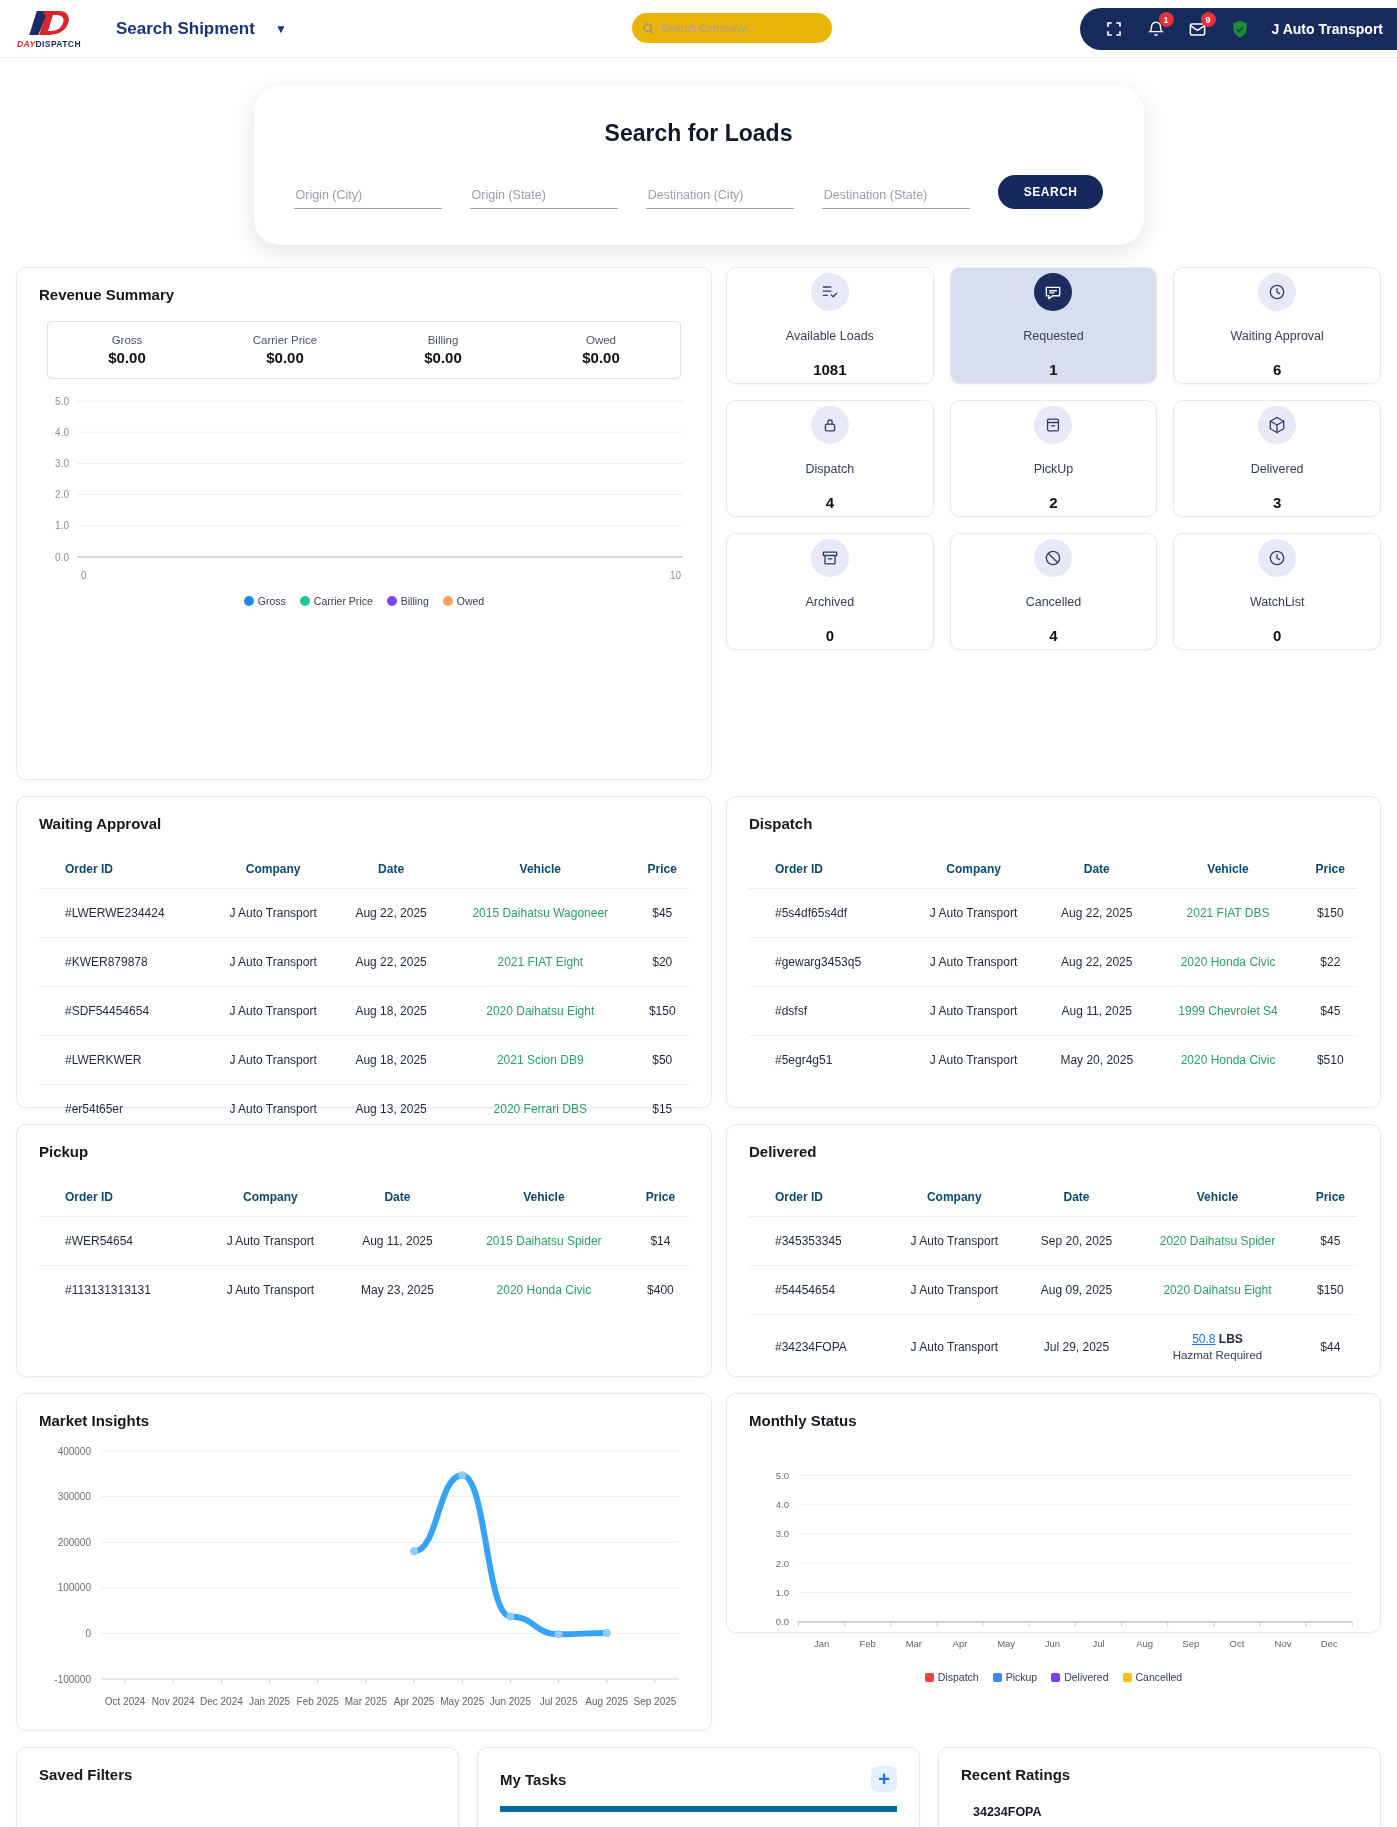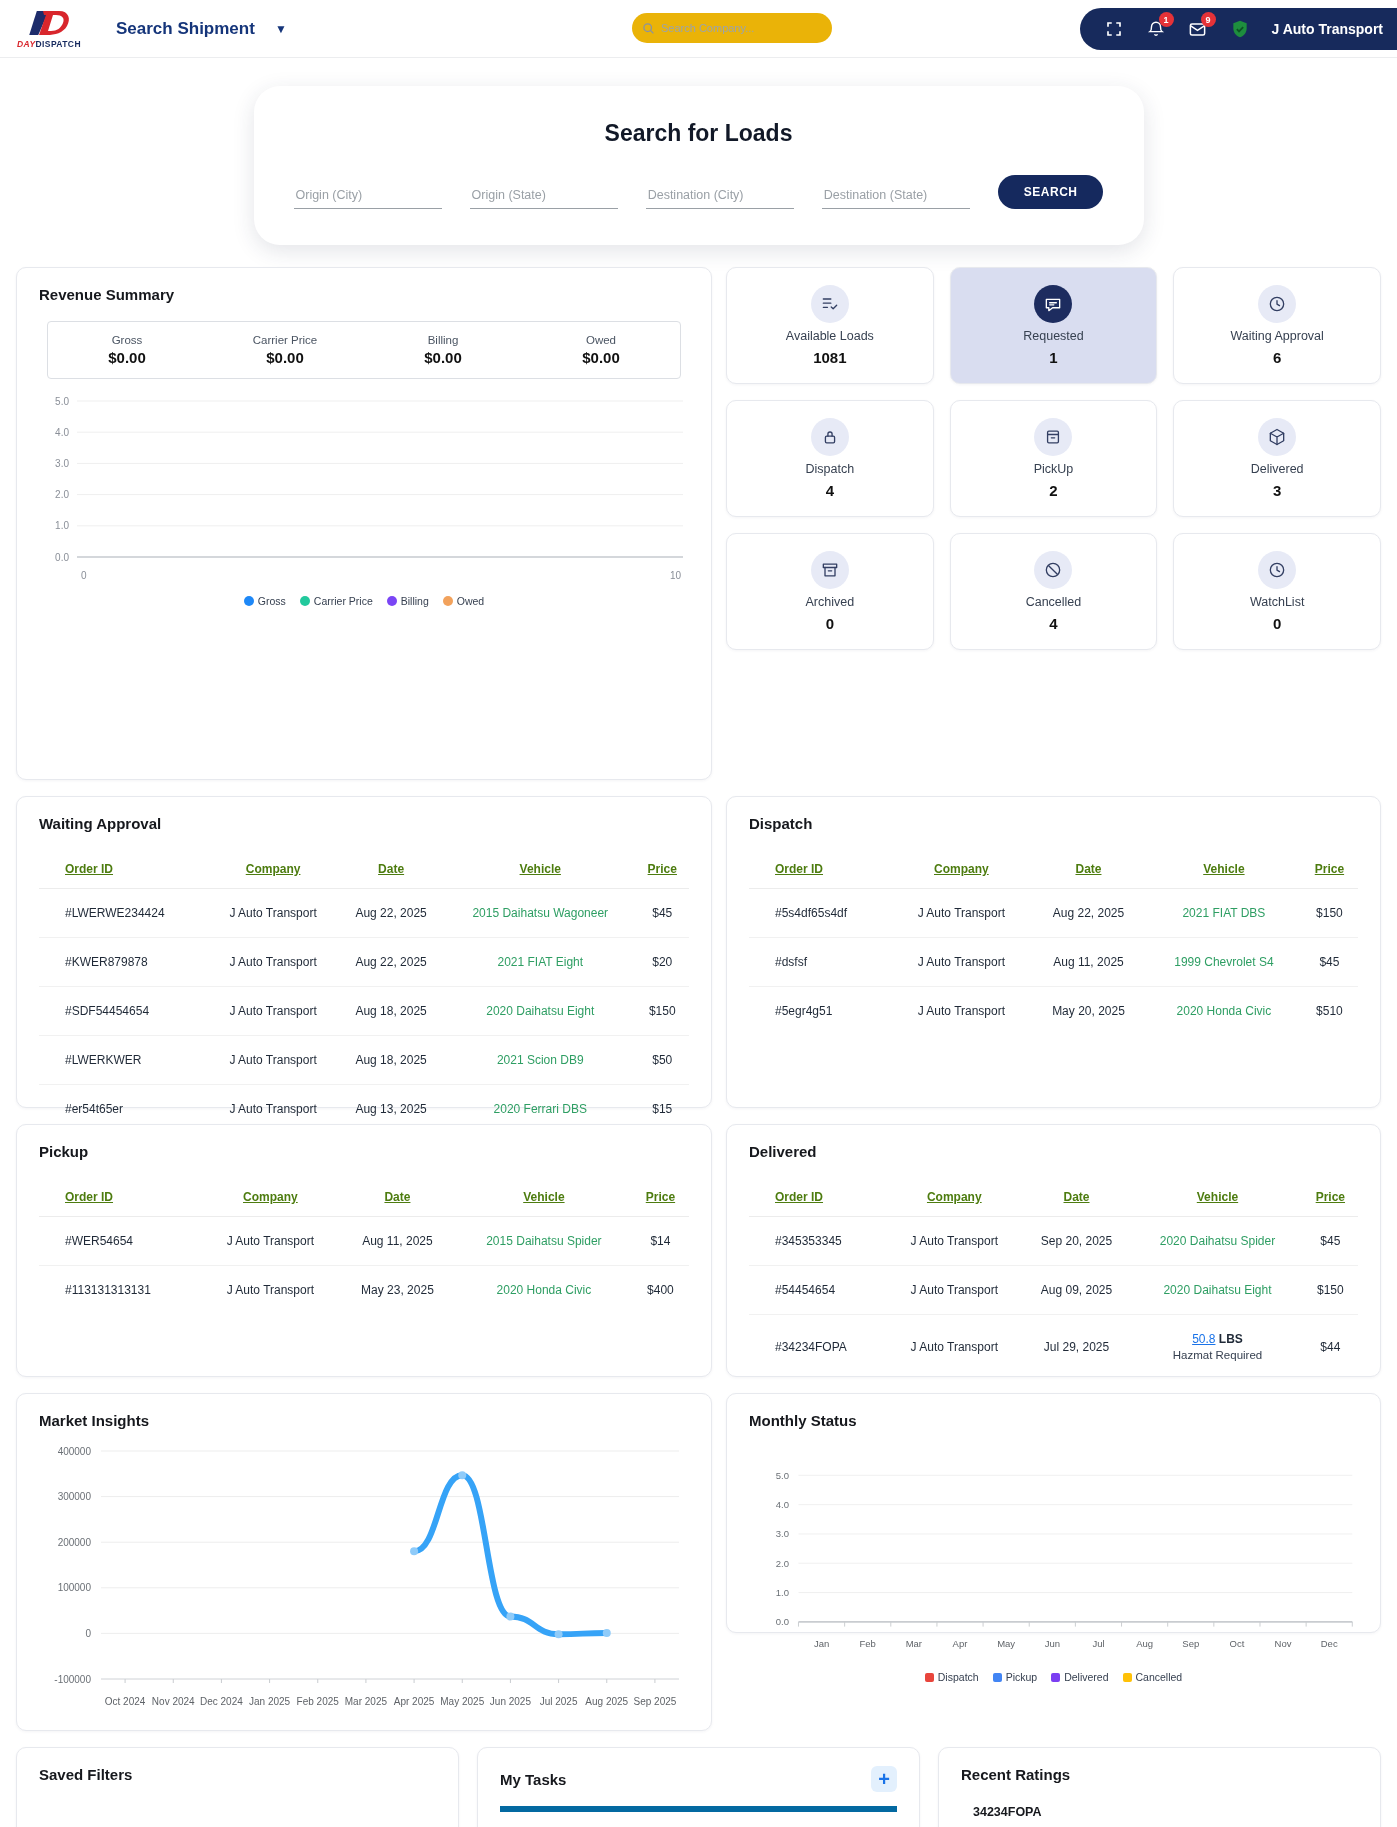--- a/index.html
+++ b/index.html
@@ -42,30 +42,30 @@
   .stats-box { border:1px solid #dcdfe4; border-radius:4px; display:flex; margin:18px 8px 10px 8px; padding:12px 0; }
   .stat { flex:1; text-align:center; }
   .stat .lab { font-size:11.5px; color:#4b5563; }
   .stat .val { font-size:15px; font-weight:bold; color:#111; margin-top:3px; }
   .legend-row { display:flex; justify-content:center; gap:14px; margin-top:4px; }
   .legend-item { display:flex; align-items:center; gap:4px; font-size:10.5px; color:#374151; }
   .legend-dot { width:10px; height:10px; border-radius:50%; }
 
   
   .tiles { display:grid; grid-template-columns:repeat(3,1fr); grid-auto-rows:117px; gap:16px; }
-  .tile { background:#fff; border:1px solid #e7e9ee; border-radius:10px; box-shadow:0 1px 3px rgba(30,40,70,.05); display:flex; flex-direction:column; align-items:center; justify-content:center; gap:6px; cursor:pointer; position:relative; overflow:hidden; }
+  .tile { background:#fff; border:1px solid #e7e9ee; border-radius:10px; box-shadow:0 1px 3px rgba(30,40,70,.05); display:flex; flex-direction:column; align-items:center; justify-content:center; gap:18px; cursor:pointer; position:relative; overflow:hidden; }
   .tile.active { background:radial-gradient(ellipse 62% 120% at 50% 50%, #d9ddf0 99%, transparent 100%), #fff; }
   .tile-ic { width:38px; height:38px; border-radius:50%; background:#e7eaf6; color:#333f63; display:flex; align-items:center; justify-content:center; }
   .tile.active .tile-ic { background:#1d2c5f; color:#fff; }
   .tile-label { font-size:12.5px; color:#374151; }
   .tile-value { font-size:15px; font-weight:bold; color:#111; }
 
   
   .dtable { width:100%; border-collapse:collapse; margin-top:20px; }
-  .dtable th { font-size:12px; font-weight:bold; color:#4d7c0f; padding:10px 6px 12px 6px; border-bottom:1px solid #ececec; text-align:center;text-decoration:underline; }
+  .dtable th { font-size:12px; font-weight:bold; color:#0c4a6e; padding:10px 6px 12px 6px; border-bottom:1px solid #ececec; text-align:center; }
   .dtable th:first-child { text-align:left; padding-left:26px; }
   .dtable td { font-size:12px; color:#1f2937; padding:17px 6px; border-bottom:1px solid #f1f1f1; text-align:center; }
   .dtable td:first-child { text-align:left; padding-left:26px; }
   .dtable tr:last-child td { border-bottom:none; }
   .veh-link { color:#2e9e63; cursor:pointer; }
   .blue-link { color:#1a73e8; text-decoration:underline; cursor:pointer; }
   .veh-note { color:#374151; margin-top:3px; font-size:11.5px; }
 
   
   .chart-wrap { margin-top:6px; }
@@ -373,20 +373,27 @@
                 <th>Price</th>
               </tr>
             </thead>
             <tbody>
               <tr>
       <td>#5s4df65s4df</td>
       <td>J Auto Transport</td>
       <td>Aug 22, 2025</td>
       <td><span class="veh-link">2021 FIAT DBS</span></td>
       <td>$150</td>
+              </tr>
+              <tr>
+      <td>#gewarg3453q5</td>
+      <td>J Auto Transport</td>
+      <td>Aug 22, 2025</td>
+      <td><span class="veh-link">2020 Honda Civic</span></td>
+      <td>$22</td>
               </tr>
               <tr>
       <td>#dsfsf</td>
       <td>J Auto Transport</td>
       <td>Aug 11, 2025</td>
       <td><span class="veh-link">1999 Chevrolet S4</span></td>
       <td>$45</td>
               </tr>
               <tr>
       <td>#5egr4g51</td>

